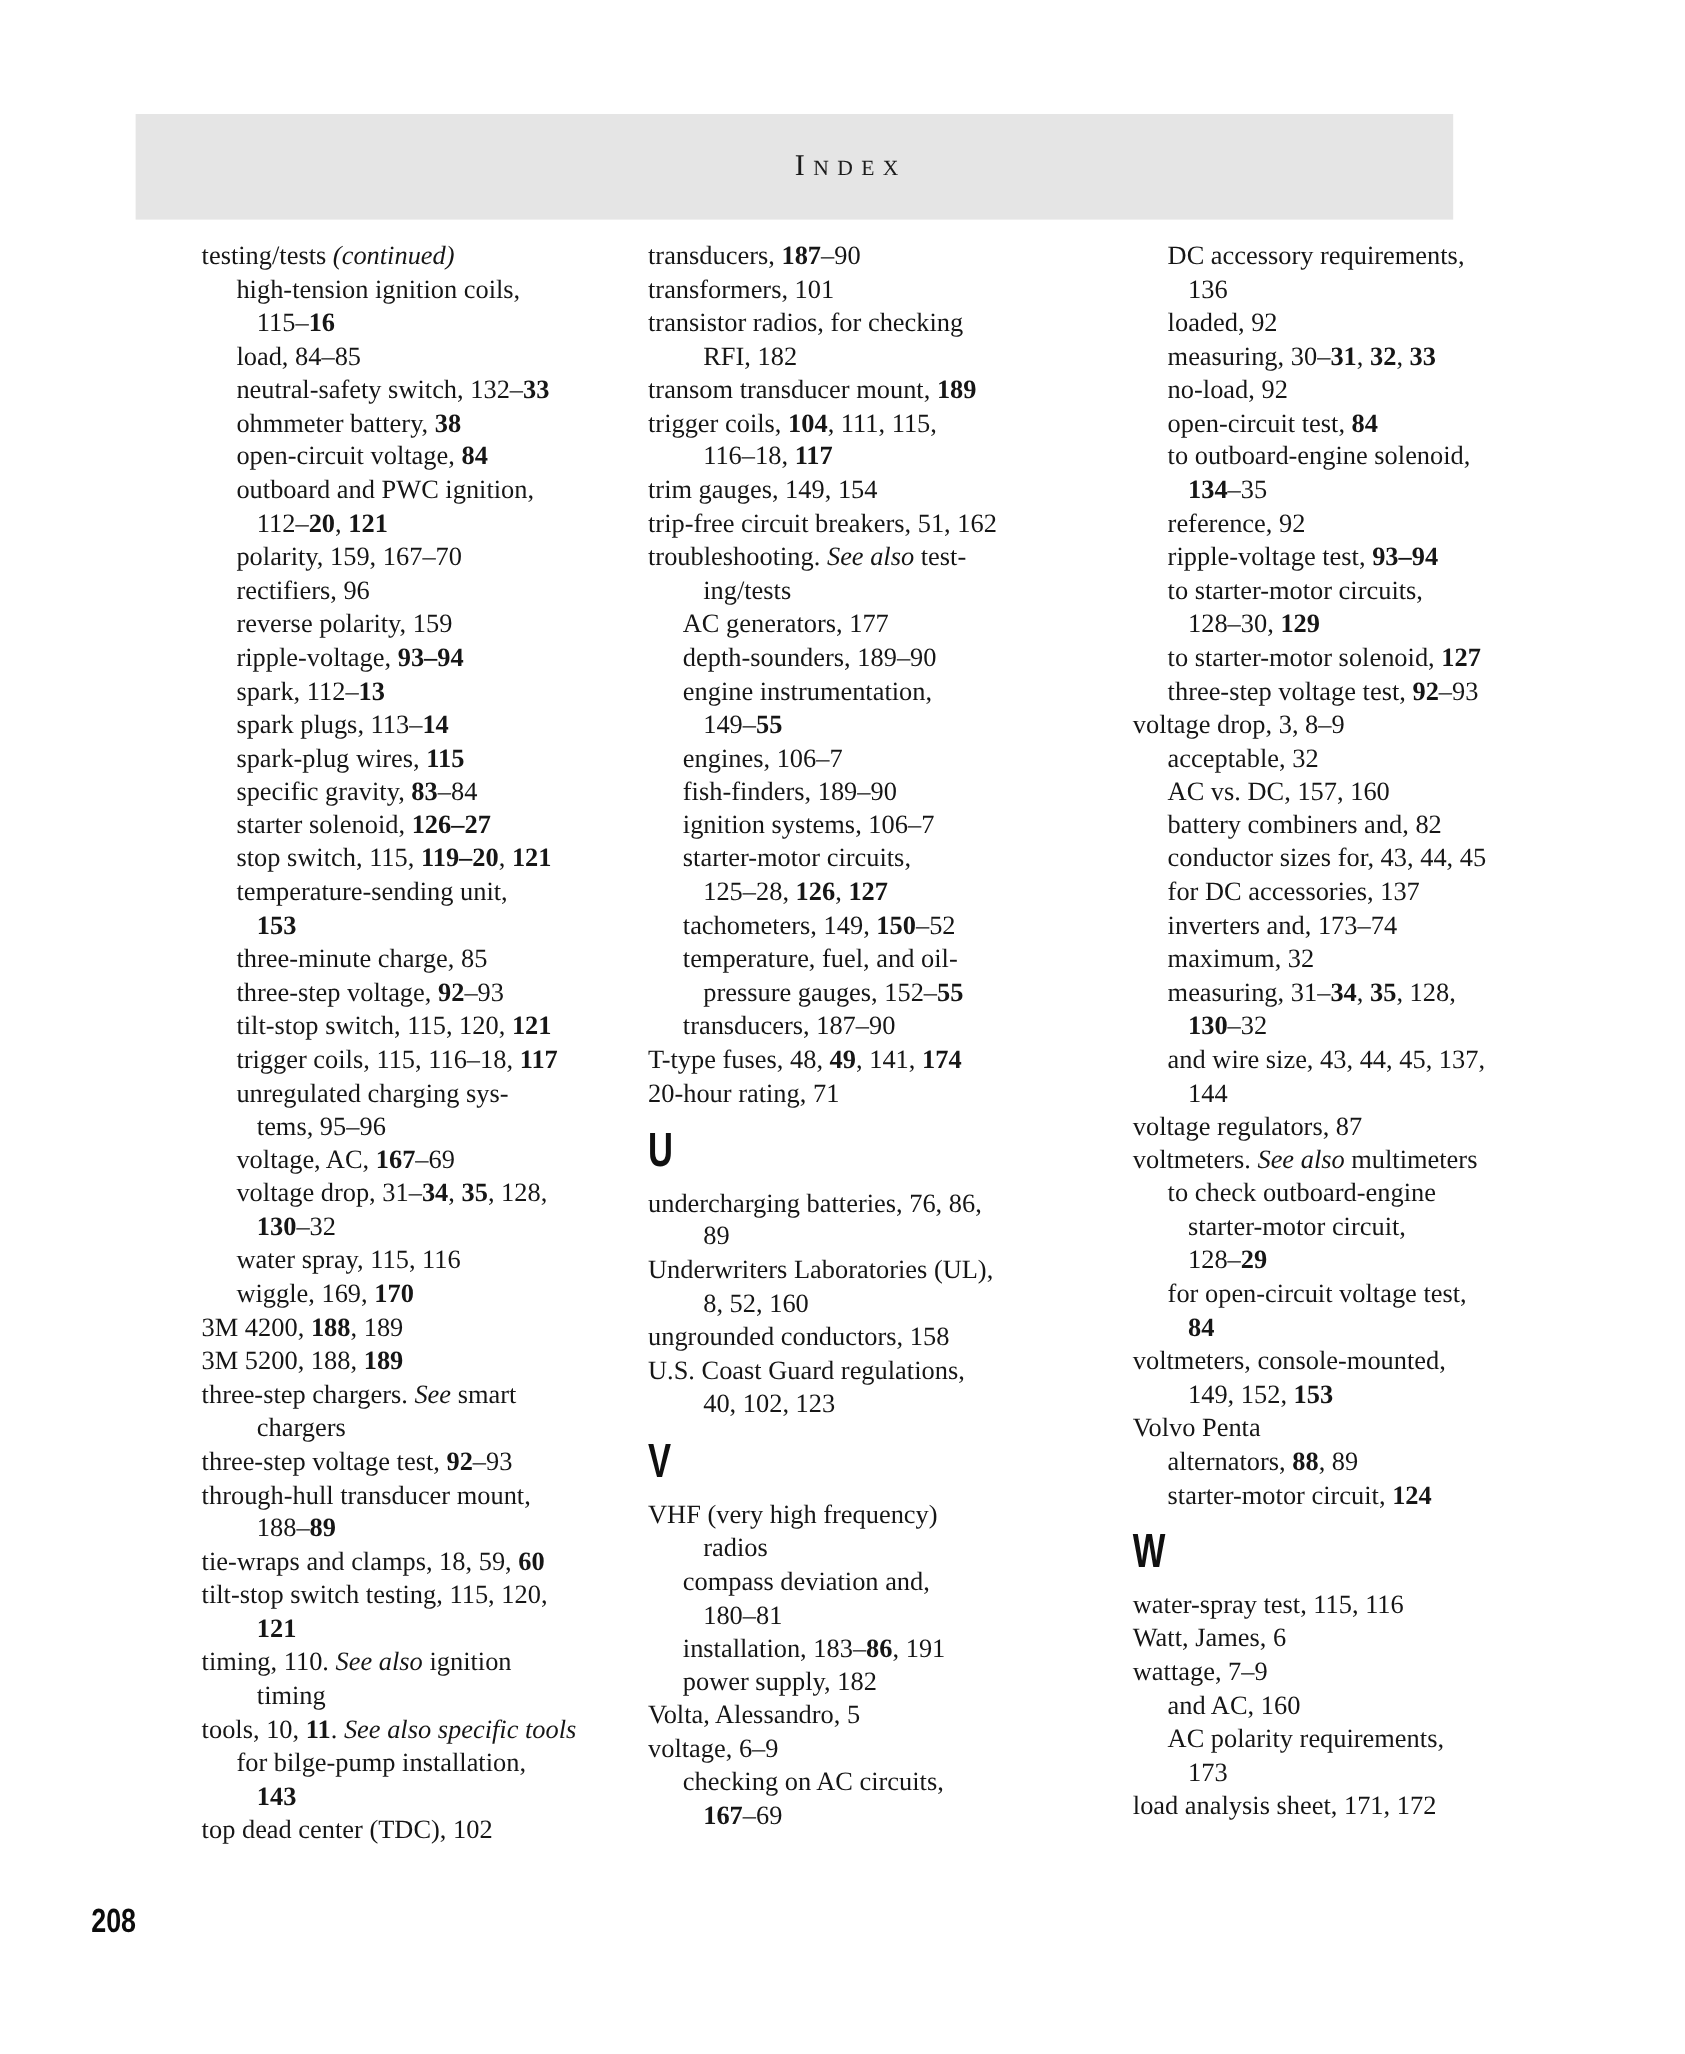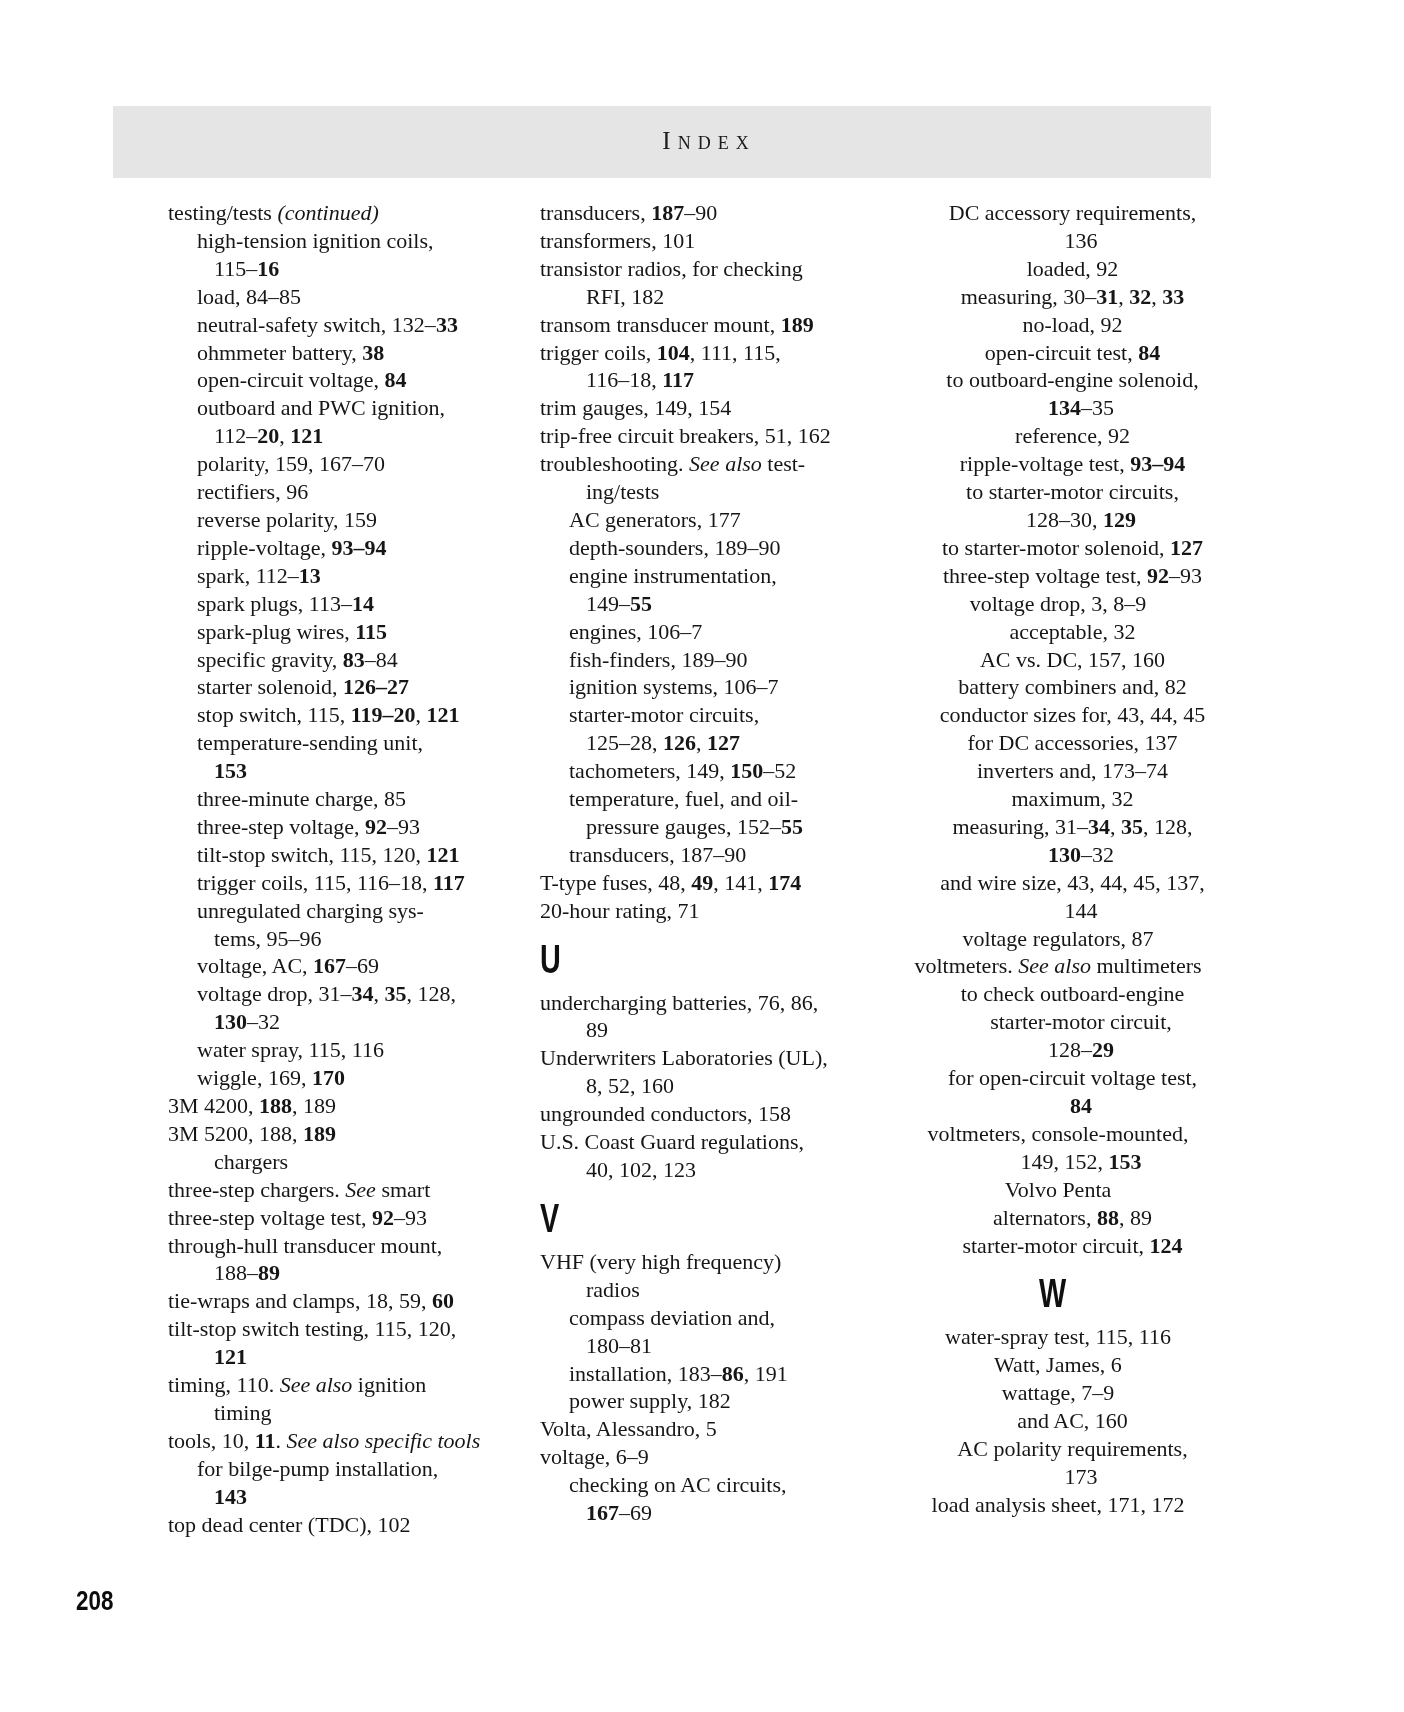--- a/index.html
+++ b/index.html
@@ -7,22 +7,22 @@
   body {
     width: 1404px; height: 1712px;
     background: #ffffff;
     position: relative;
     font-family: "Liberation Serif", "DejaVu Serif", serif;
     color: #161616;
     overflow: hidden;
   }
   .header-band {
     position: absolute;
-    left: 113px; top: 106px;
-    width: 1098px; height: 72px;
+    left: 113px; top: 95px;
+    width: 1098px; height: 88px;
     background: #e5e5e5;
   }
   .header-title {
     position: absolute;
     top: 50%; left: calc(50% + 47px);
     transform: translate(-50%, -52%);
     font-size: 25px;
     font-variant: small-caps;
     letter-spacing: 7px;
     color: #1b1b1b;
@@ -31,21 +31,21 @@
   .col {
     position: absolute;
     top: 199px;
     width: 368px;
     white-space: nowrap;
     font-size: 22px;
     line-height: 27.9px;
   }
   .col-0 { left: 168px; }
   .col-1 { left: 540px; }
-  .col-2 { left: 874px; text-align: center; }
+  .col-2 { left: 944px; }
   .line.i0 { padding-left: 0; }
   .line.i1 { padding-left: 29px; }
   .line.i2 { padding-left: 46px; }
   .b  { font-weight: bold; }
   .em { font-style: italic; }
   .section-heading {
     margin: 14px 0 10px 0;
     height: 40px;
     line-height: 40px;
   }
@@ -108,22 +108,22 @@
     <div class="line i1"><span>trigger coils, 115, 116–18, </span><span class="b">117</span></div>
     <div class="line i1"><span>unregulated charging sys-</span></div>
     <div class="line i2"><span>tems, 95–96</span></div>
     <div class="line i1"><span>voltage, AC, </span><span class="b">167</span><span>–69</span></div>
     <div class="line i1"><span>voltage drop, 31–</span><span class="b">34</span><span>, </span><span class="b">35</span><span>, 128,</span></div>
     <div class="line i2"><span class="b">130</span><span>–32</span></div>
     <div class="line i1"><span>water spray, 115, 116</span></div>
     <div class="line i1"><span>wiggle, 169, </span><span class="b">170</span></div>
     <div class="line i0"><span>3M 4200, </span><span class="b">188</span><span>, 189</span></div>
     <div class="line i0"><span>3M 5200, 188, </span><span class="b">189</span></div>
+    <div class="line i0"><span>three-step chargers. </span><span class="em">See</span><span> smart</span></div>
     <div class="line i2"><span>chargers</span></div>
-    <div class="line i0"><span>three-step chargers. </span><span class="em">See</span><span> smart</span></div>
     <div class="line i0"><span>three-step voltage test, </span><span class="b">92</span><span>–93</span></div>
     <div class="line i0"><span>through-hull transducer mount,</span></div>
     <div class="line i2"><span>188–</span><span class="b">89</span></div>
     <div class="line i0"><span>tie-wraps and clamps, 18, 59, </span><span class="b">60</span></div>
     <div class="line i0"><span>tilt-stop switch testing, 115, 120,</span></div>
     <div class="line i2"><span class="b">121</span></div>
     <div class="line i0"><span>timing, 110. </span><span class="em">See also</span><span> ignition</span></div>
     <div class="line i2"><span>timing</span></div>
     <div class="line i0"><span>tools, 10, </span><span class="b">11</span><span>. </span><span class="em">See also specific tools</span></div>
     <div class="line i1"><span>for bilge-pump installation,</span></div>

